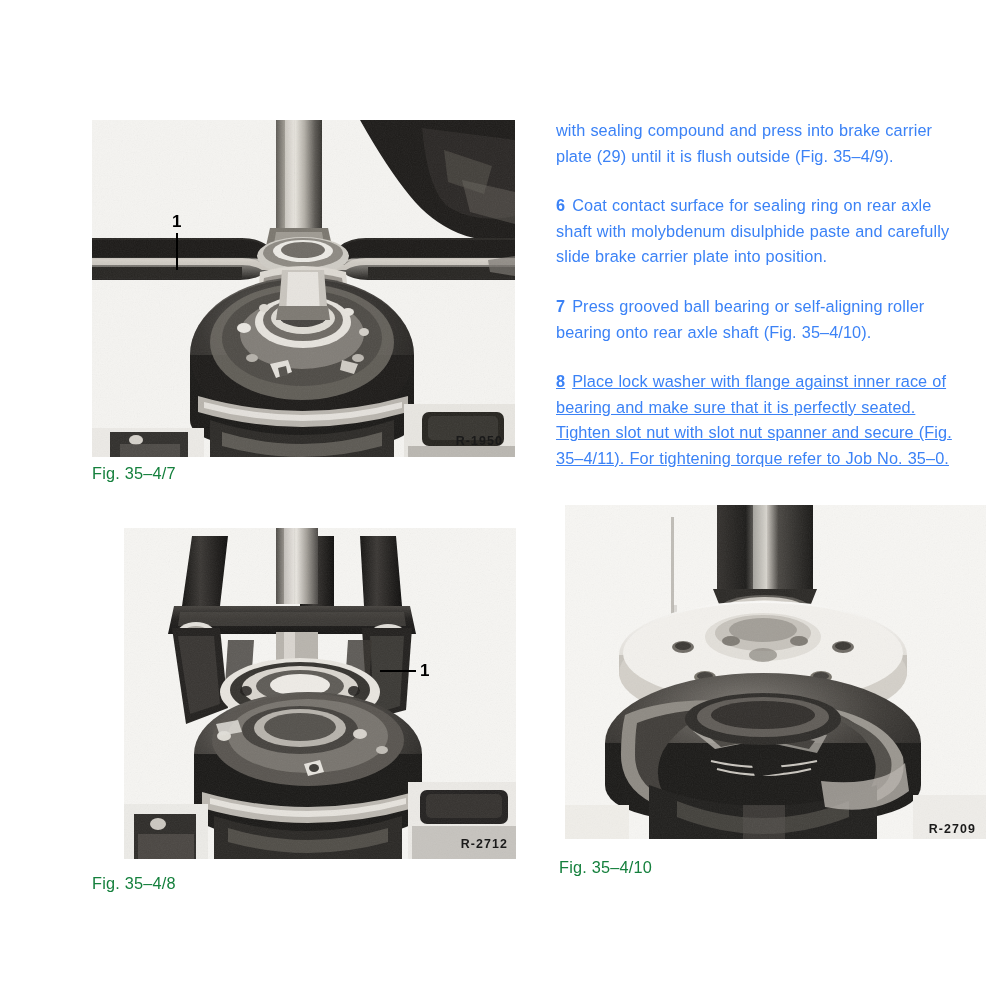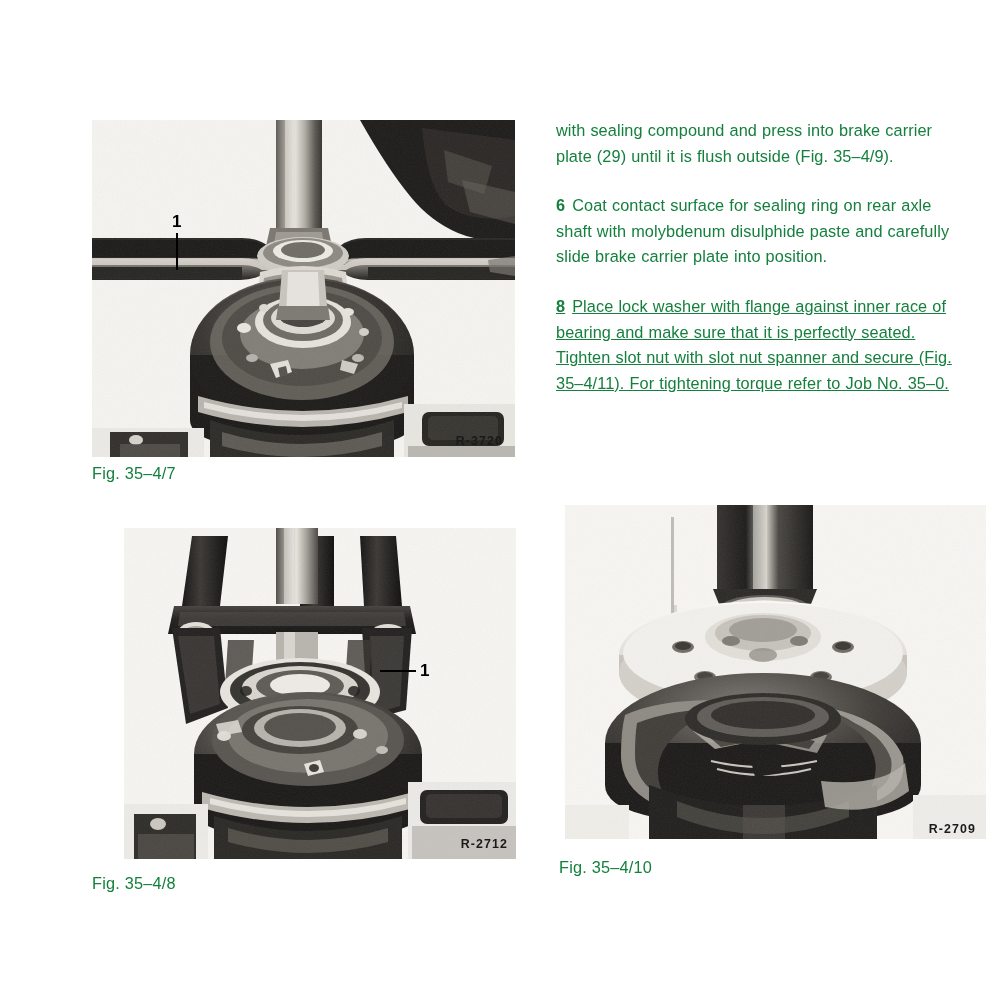--- a/index.html
+++ b/index.html
@@ -28,21 +28,21 @@
   .text-column {
     position: absolute;
     left: 556px;
     top: 118px;
     width: 404px;
   }
   .para {
     font-size: 16.3px;
     line-height: 25.6px;
     letter-spacing: 0.1px;
-    color: #15803d;
+    color: #3b82f6;
     margin: 0 0 24px 0;
     text-align: left;
     word-spacing: 0.4px;
   }
   .para:last-child { margin-bottom: 0; text-decoration: underline; }
   .para .step-no {
     font-weight: bold;
     margin-right: 7px;
   }
 
@@ -228,21 +228,21 @@
         <rect x="336" y="296" width="70" height="24" rx="5" fill="#3c3934" opacity="0.8"></rect>
         <path d="M316 326 L423 326 L423 337 L316 337 Z" fill="#8c8881" opacity="0.5"></path>
 
         <rect x="0" y="0" width="423" height="337" filter="url(#grain7)" fill="#808080" opacity="0.30"></rect>
       </g>
     </svg>
 
     <div class="callout-num" style="left:80px; top:93px;">1</div>
     <div class="leader v" style="left:84px; top:113px; height:37px;"></div>
 
-    <div class="ref-code" style="right:12px; bottom:9px;">R-3720</div>
+    <div class="ref-code" style="right:12px; bottom:9px;">R-1950</div>
   </div>
 
   <div class="caption" style="left:92px; top:463px;">Fig. 35–4/7</div>
 
 
   <div class="photo" style="left:124px; top:528px; width:392px; height:331px;">
     <svg width="392" height="331" viewBox="0 0 392 331">
       <defs>
         <linearGradient id="armG8" x1="0" y1="0" x2="1" y2="0">
           <stop offset="0%" stop-color="#151412"></stop>
@@ -498,17 +498,20 @@
   <div class="caption" style="left:559px; top:857px;">Fig. 35–4/10</div>
 
   <div class="text-column">
     <p class="para">
       <span>with sealing compound and press into brake carrier plate (29) until it is flush outside (Fig. 35–4/9).</span>
     </p>
     <p class="para">
       <span class="step-no">6</span><span>Coat contact surface for sealing ring on rear axle shaft with molybdenum disulphide paste and carefully slide brake carrier plate into position.</span>
     </p>
     <p class="para">
+      <span class="step-no">7</span><span>Press grooved ball bearing or self-aligning roller bearing onto rear axle shaft (Fig. 35–4/10).</span>
+    </p>
+    <p class="para">
       <span class="step-no">8</span><span>Place lock washer with flange against inner race of bearing and make sure that it is perfectly seated. Tighten slot nut with slot nut spanner and secure (Fig. 35–4/11). For tightening torque refer to Job No. 35–0.</span>
     </p>
   </div>
 
 </div>
 
 </body></html>

